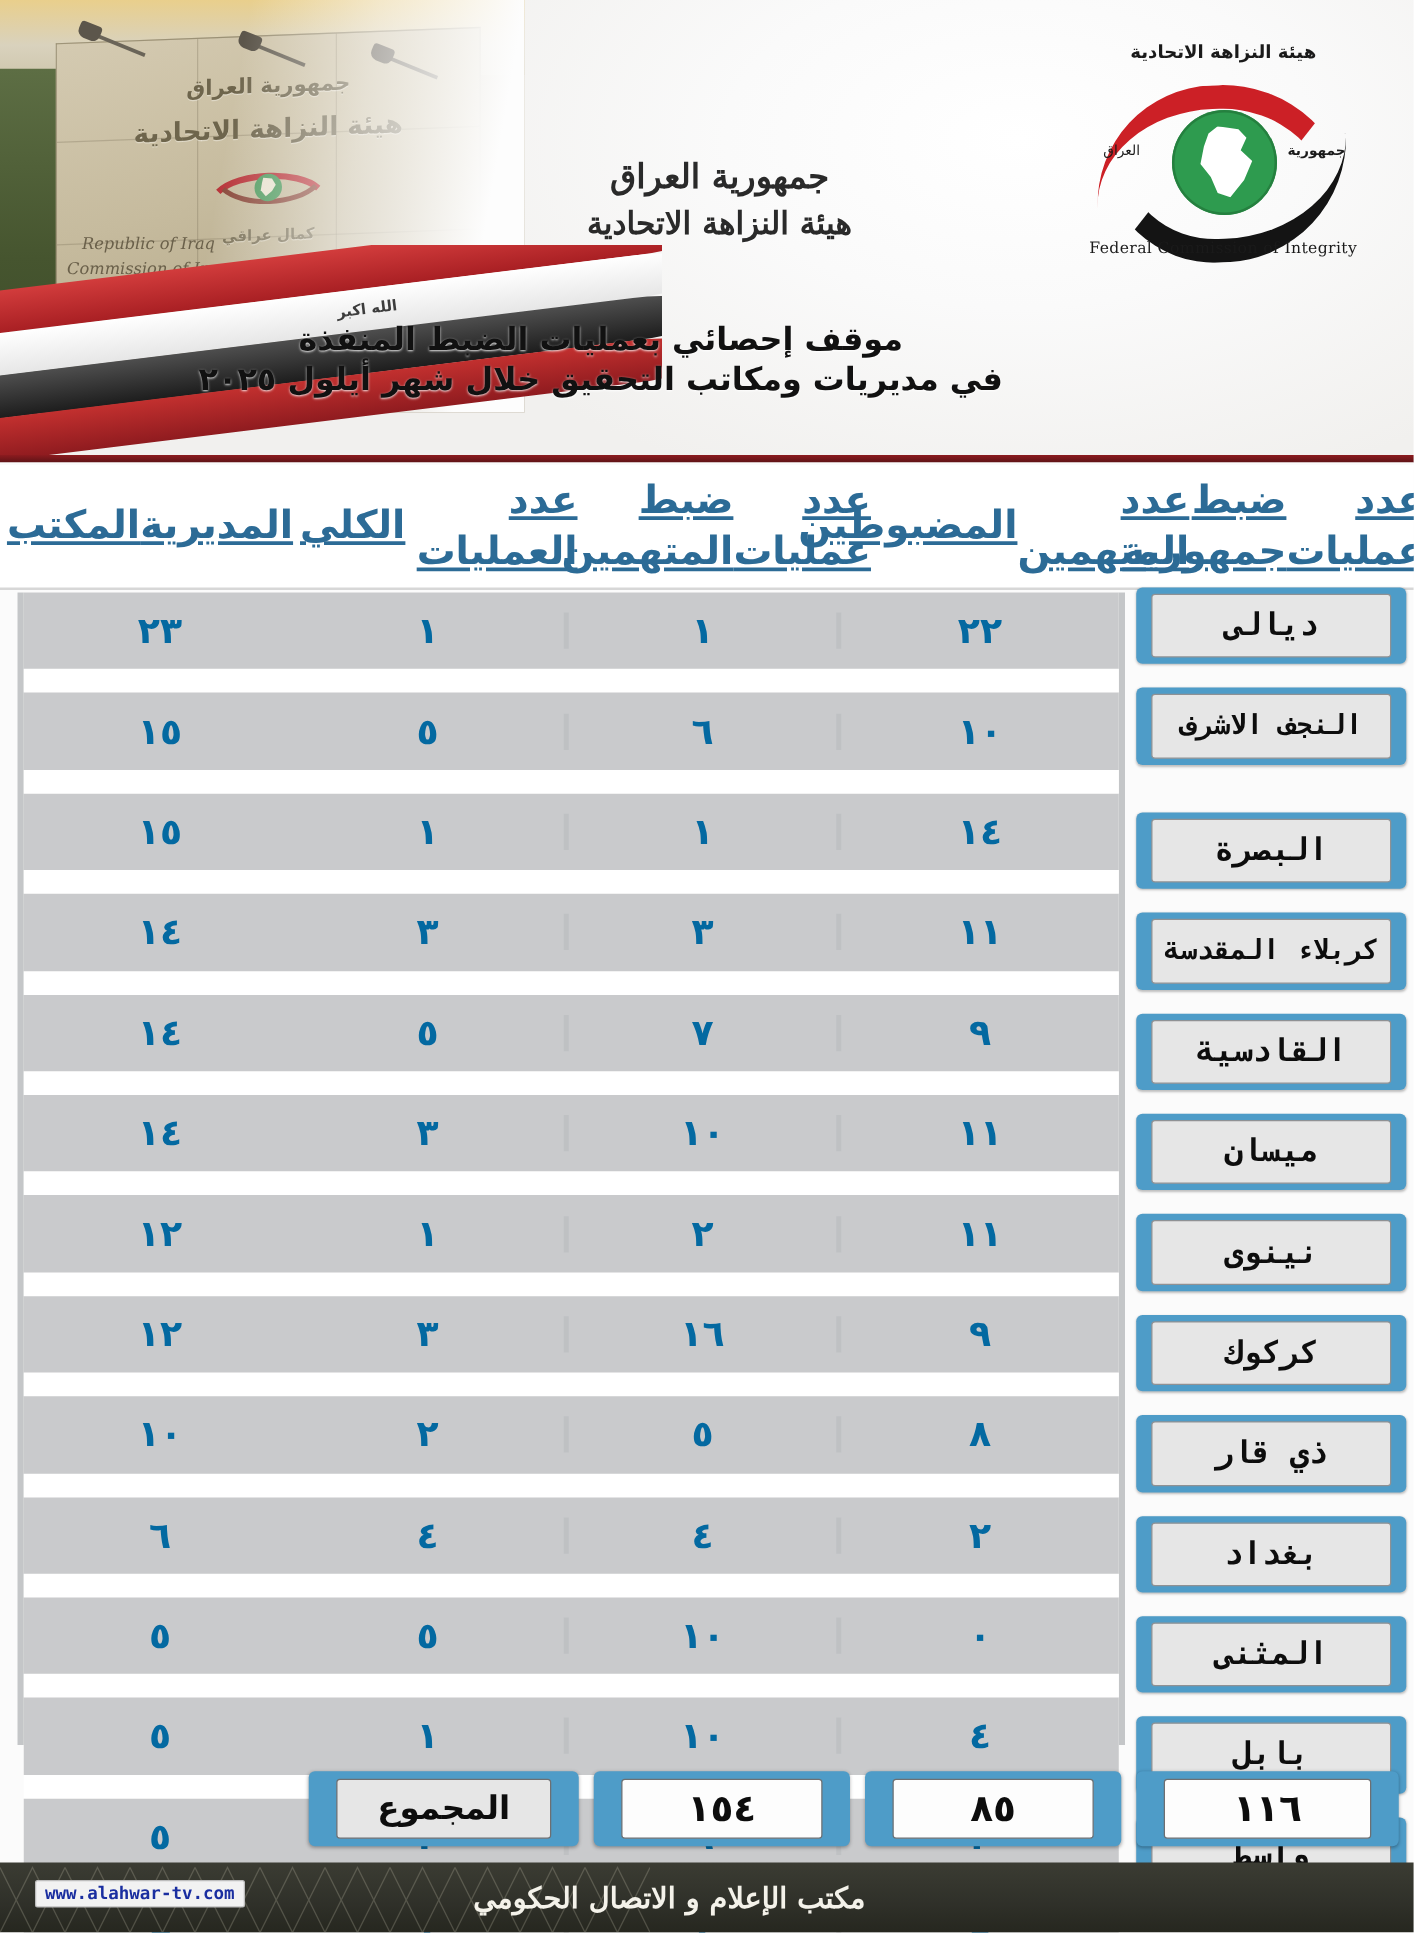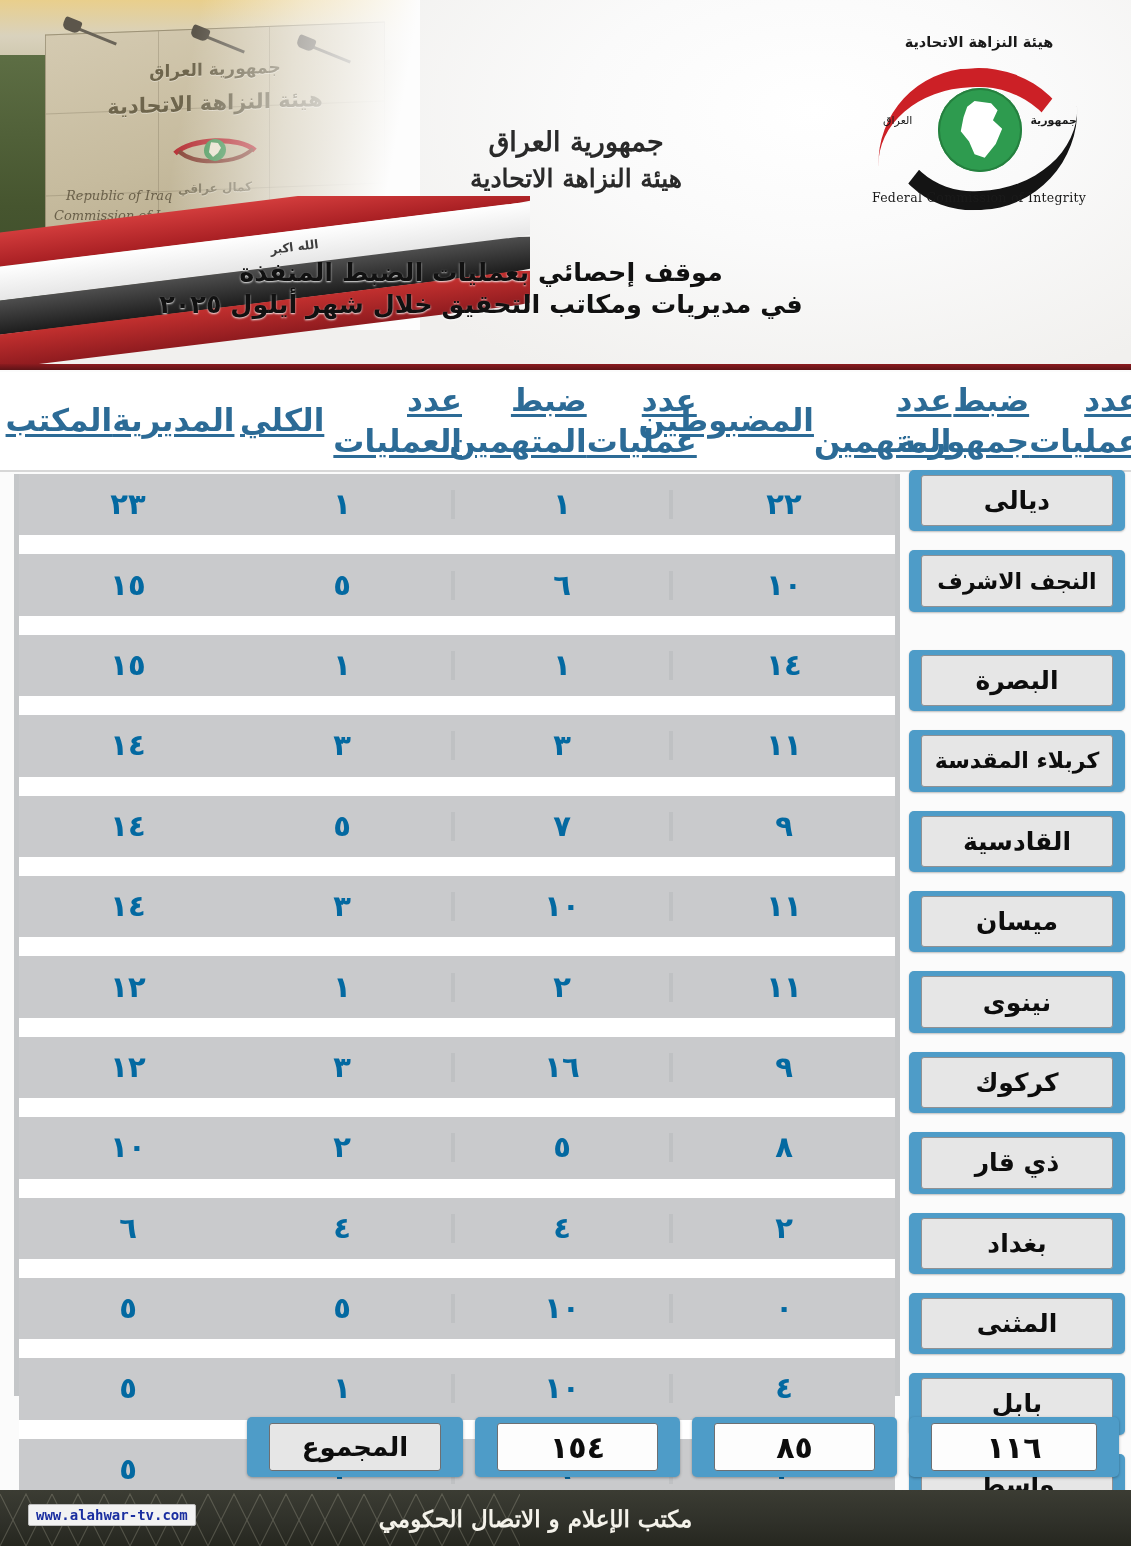--- a/index.html
+++ b/index.html
@@ -150,21 +150,21 @@
   .cell.c1{width:222px;}
   .cell.c2{width:222px; border-right:4px solid #bfc1c3; border-left:4px solid #bfc1c3;}
   .cell.c3{width:218px;}
   .cell.c4{width:210px;}
 
   
   .names{position:absolute; right:6px; top:-4px; width:216px;}
   .namebtn{
     height:61.4px; margin-bottom:0;
     background:#4e9cc8; border-radius:5px;
-    padding:5px 12px; box-shadow:0 1px 2px rgba(0,0,0,.25);
+    padding:5px 12px; box-shadow:0 1px 2px rgba(0,0,0,.25);font-family:Liberation Mono, monospace;
   }
   .namebtn .inner{
     height:100%; background:#e6e6e6; border:1px solid #8f9194; border-radius:3px;
     display:flex; align-items:center; justify-content:center;
     color:#0d0d0d; font-weight:700; font-size:25px; white-space:nowrap;
   }
   .namebtn .inner.small{font-size:22px;}
   .namegap{height:19px;}
 
   

